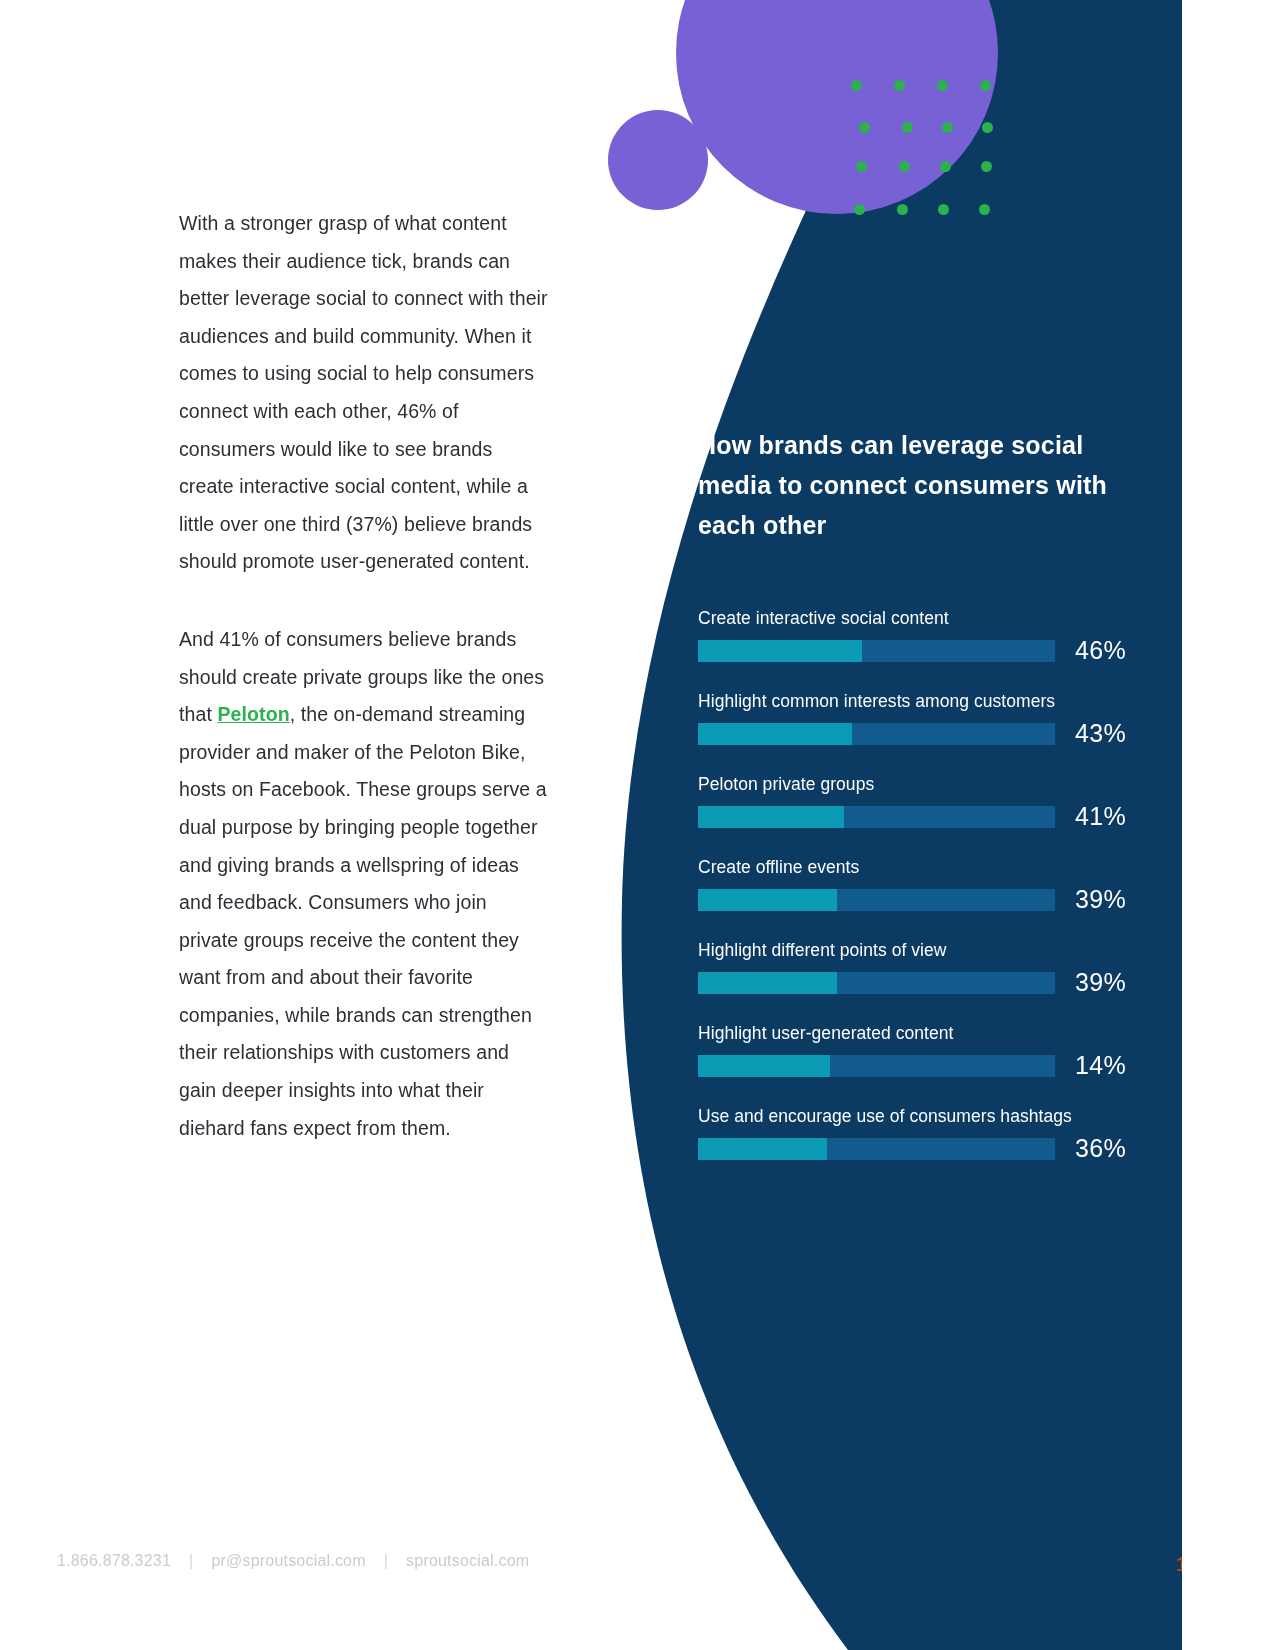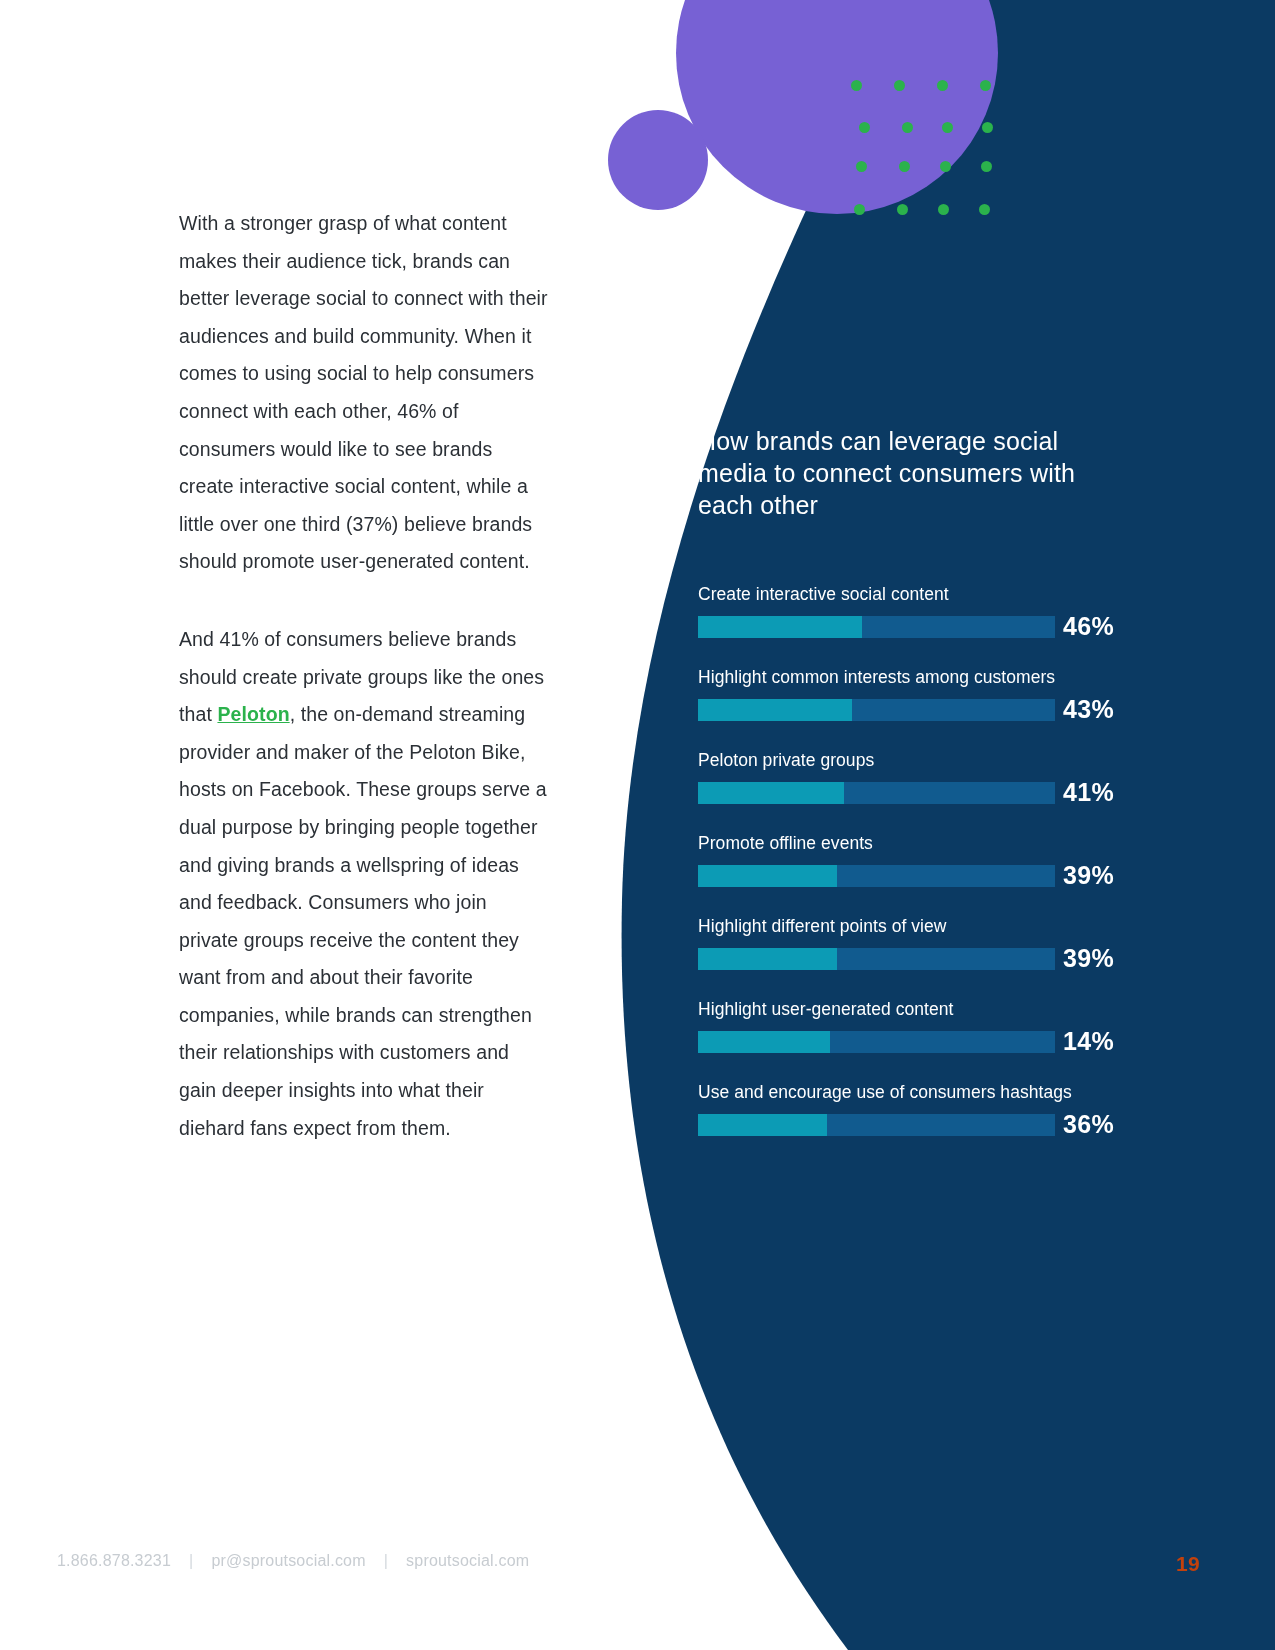--- a/index.html
+++ b/index.html
@@ -1,18 +1,18 @@
 <!DOCTYPE html>
 <html><head>
 <meta charset="utf-8">
 <title>Report Page</title>
 <style>
   html,body{margin:0;padding:0;}
   body{width:1275px;height:1650px;background:#ffffff;font-family:"Liberation Sans",sans-serif;overflow:hidden;}
-  .page{position:relative;width:1275px;height:1650px;background:#fff;overflow:hidden;}
+  .page{position:relative;width:1182px;height:1650px;background:#fff;overflow:hidden;}
 
   
   .navy-shape{position:absolute;top:0;left:600px;width:675px;height:1650px;overflow:hidden;}
   .navy-shape svg{display:block;}
 
   
   .circle-big{position:absolute;left:676px;top:-108px;width:322px;height:322px;border-radius:50%;background:#7761d4;}
   .circle-small{position:absolute;left:608px;top:110px;width:100px;height:100px;border-radius:50%;background:#7761d4;}
 
   
@@ -20,28 +20,28 @@
   .dot{position:absolute;width:11px;height:11px;border-radius:50%;background:#2bb24c;}
 
   
   .body-col{position:absolute;left:179px;top:205px;width:372px;}
   .para{color:#2b3036;font-size:19.5px;line-height:37.6px;letter-spacing:.1px;margin:0 0 37px 0;font-family:"Liberation Sans",sans-serif;}
   .para:last-child{margin-bottom:0;margin-top:40px;}
   .link{color:#2bb24c;font-weight:bold;text-decoration:underline;}
 
   
   .chart{position:absolute;left:698px;top:425px;width:450px;}
-  .chart-title{color:#ffffff;font-size:25px;font-weight:normal;line-height:32px;letter-spacing:.2px;margin:0 0 62px 0;width:420px;}
+  .chart-title{color:#ffffff;font-size:25px;font-weight:bold;line-height:40px;letter-spacing:.2px;margin:0 0 62px 0;width:420px;}
   .bar-row{margin-bottom:25px;}
   .bar-row:last-child{margin-bottom:0;}
   .bar-label{color:#ffffff;font-size:17.5px;line-height:22px;margin-bottom:7px;white-space:nowrap;letter-spacing:.05px;}
   .bar-line{display:flex;align-items:center;}
   .bar-track{position:relative;width:357px;height:22px;background:#115b8f;}
   .bar-fill{position:absolute;left:0;top:0;height:100%;background:#0c9bb5;}
-  .bar-pct{color:#ffffff;font-size:25px;font-weight:bold;margin-left:8px;letter-spacing:.3px;}
+  .bar-pct{color:#ffffff;font-size:25px;font-weight:normal;margin-left:20px;letter-spacing:.3px;}
 
   
   .footer{position:absolute;left:57px;top:1552px;width:640px;color:#c7ccd1;font-size:16px;letter-spacing:.2px;}
   .footer .sep{margin:0 18px;color:#d4d9de;}
   .page-num{position:absolute;left:1130px;top:1552px;width:70px;text-align:right;color:#c2410c;font-size:21px;font-weight:bold;letter-spacing:.3px;}
 </style>
 </head>
 <body>
 
 <div class="page">
@@ -110,21 +110,21 @@
         <div class="bar-label">Peloton private groups</div>
         <div class="bar-line">
           <div class="bar-track">
             <div class="bar-fill" style="width:41%;"></div>
           </div>
           <div class="bar-pct">41%</div>
         </div>
       </div>
 
       <div class="bar-row">
-        <div class="bar-label">Promote offline events</div>
+        <div class="bar-label">Create offline events</div>
         <div class="bar-line">
           <div class="bar-track">
             <div class="bar-fill" style="width:39%;"></div>
           </div>
           <div class="bar-pct">39%</div>
         </div>
       </div>
 
       <div class="bar-row">
         <div class="bar-label">Highlight different points of view</div>

